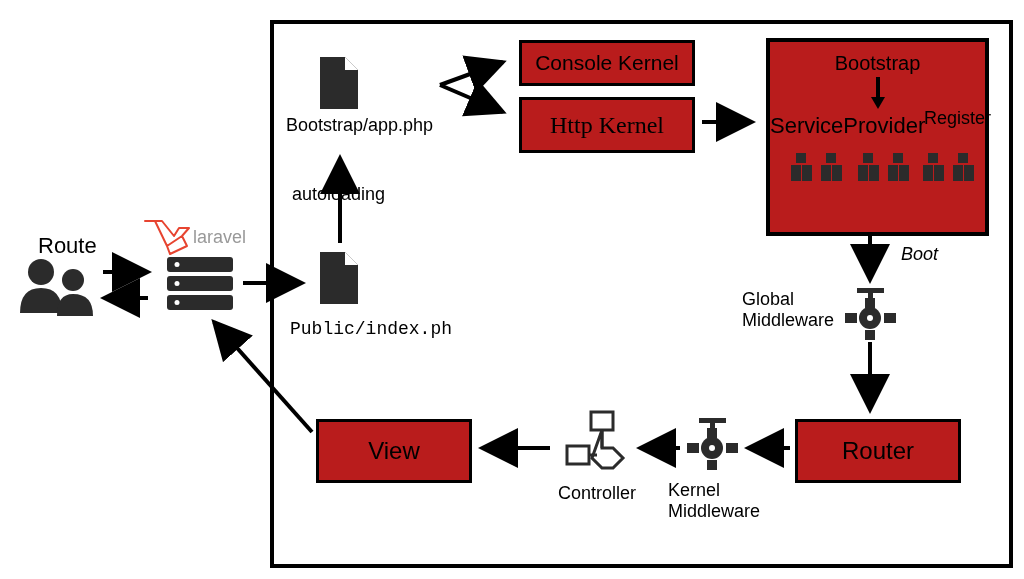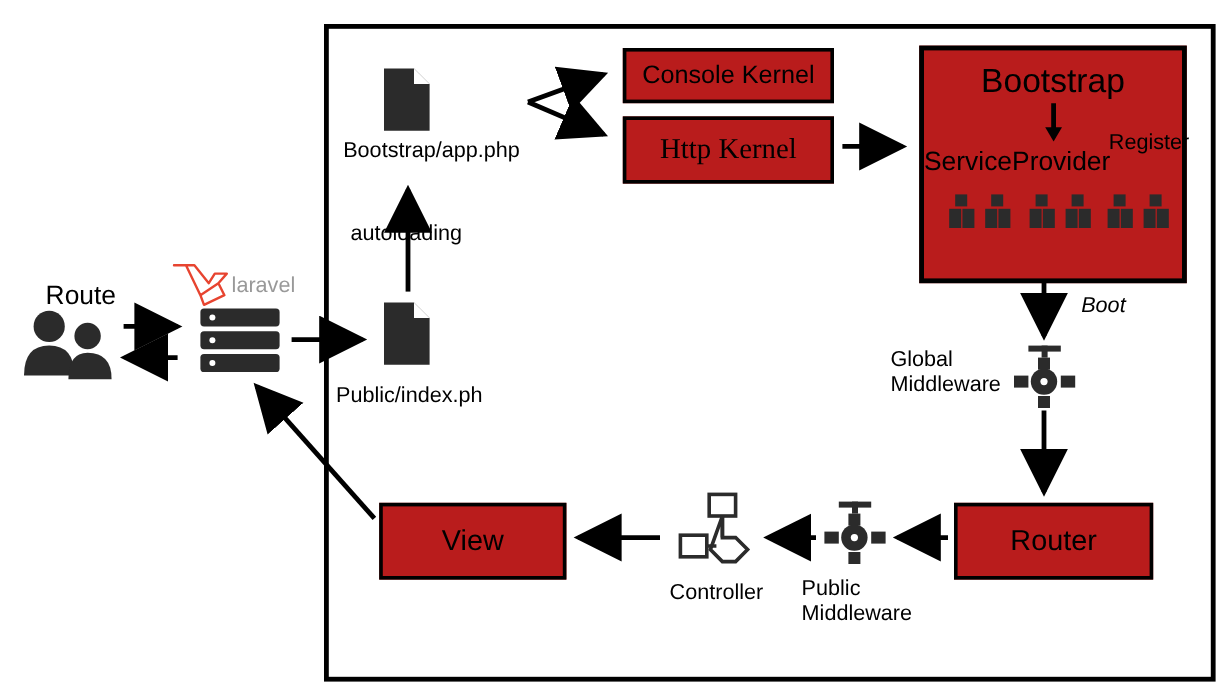--- a/index.html
+++ b/index.html
@@ -50,32 +50,32 @@
     <path d="M28 2 V15 H41" fill="#fff"></path>
   </svg>
   <div class="label small" style="left:286px;top:115px;">Bootstrap/app.php</div>
 
   <div class="label small" style="left:292px;top:184px;">autoloading</div>
 
   <svg style="left:317px;top:250px;" width="44" height="56" viewBox="0 0 44 56">
     <path class="ico" d="M3 2 H28 L41 15 V54 H3 Z"></path>
     <path d="M28 2 V15 H41" fill="#fff"></path>
   </svg>
-  <div class="label small" style="left:280px;top:319px;">Public/index.ph</div>
+  <div class="label small" style="left:290px;top:319px;font-family:Liberation Mono, monospace;">Public/index.ph</div>
 
   <div class="box" style="left:519px;top:40px;width:170px;height:40px;font-size:21px;">
     <span>Console Kernel</span>
   </div>
 
   <div class="box" style="left:519px;top:97px;width:170px;height:50px;font-family:Liberation Serif, serif;">
     <span>Http Kernel</span>
   </div>
 
   <div class="box" style="left:766px;top:38px;width:215px;height:190px;border-width:4px;display:block;">
-    <div style="text-align:center;font-size:28px;margin-top:10px;">Bootstrap</div>
+    <div style="text-align:center;font-size:20px;margin-top:10px;">Bootstrap</div>
     <svg style="position:static;display:block;margin:0 auto;" width="20" height="36">
       <line x1="10" y1="2" x2="10" y2="24" stroke="#000" stroke-width="4"></line>
       <polygon points="3,22 17,22 10,34" fill="#000"></polygon>
     </svg>
     <div class="label small" style="left:154px;top:66px;">Register</div>
     <div style="text-align:left;font-size:22px;margin-top:2px;">ServiceProvider</div>
 
     <svg style="position:static;display:block;margin:8px auto 0;" width="190" height="42" viewBox="0 0 190 42">
       <g class="ico">
 
@@ -128,21 +128,21 @@
       <rect x="41" y="25" width="12" height="10"></rect>
       <rect x="22" y="42" width="10" height="10"></rect>
       <rect x="22" y="10" width="10" height="10"></rect>
     </g>
   </svg>
 
   <div class="box" style="left:795px;top:419px;width:160px;height:58px;">
     <span>Router</span>
   </div>
 
-  <div class="label small" style="left:668px;top:480px;white-space:pre-line;line-height:1.15;">Public
+  <div class="label small" style="left:668px;top:480px;white-space:pre-line;line-height:1.15;">Kernel
 Middleware</div>
 
   <svg style="left:685px;top:418px;" width="55" height="52" viewBox="0 0 55 52">
     <g class="ico">
       <rect x="25" y="0" width="5" height="10"></rect>
       <rect x="14" y="0" width="27" height="5"></rect>
       <circle cx="27" cy="30" r="11"></circle>
       <circle cx="27" cy="30" r="3" fill="#fff"></circle>
       <rect x="2" y="25" width="12" height="10"></rect>
       <rect x="41" y="25" width="12" height="10"></rect>

